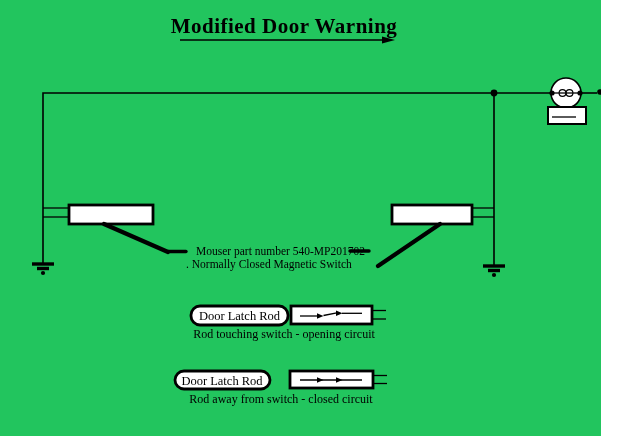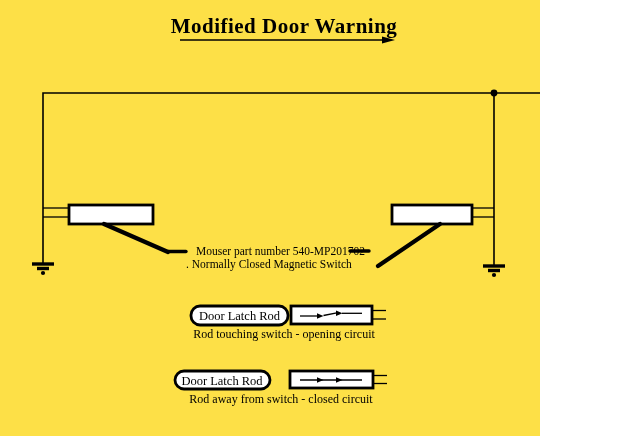--- a/index.html
+++ b/index.html
@@ -1,17 +1,17 @@
 <!DOCTYPE html>
 <html><head>
 <meta charset="utf-8">
 <style>
   html,body{margin:0;padding:0;background:#ffffff;}
   .canvas{
-    position:relative;width:540px;height:436px;background:#fde047;
+    position:relative;width:601px;height:436px;background:#22c55e;
     font-family:"Liberation Serif",serif;overflow:hidden;
   }
   svg{display:block;}
   svg text{fill:#000000;font-family:"Liberation Serif",serif;}
   .title-text{font-size:21px;font-weight:bold;letter-spacing:.5px;}
   .note-text{font-size:11.5px;}
   .label-text{font-size:12.5px;}
   .caption-text{font-size:12px;}
   .wire{stroke:#000000;fill:none;stroke-width:1.6;}
   .thin{stroke:#000000;fill:none;stroke-width:1.3;}

